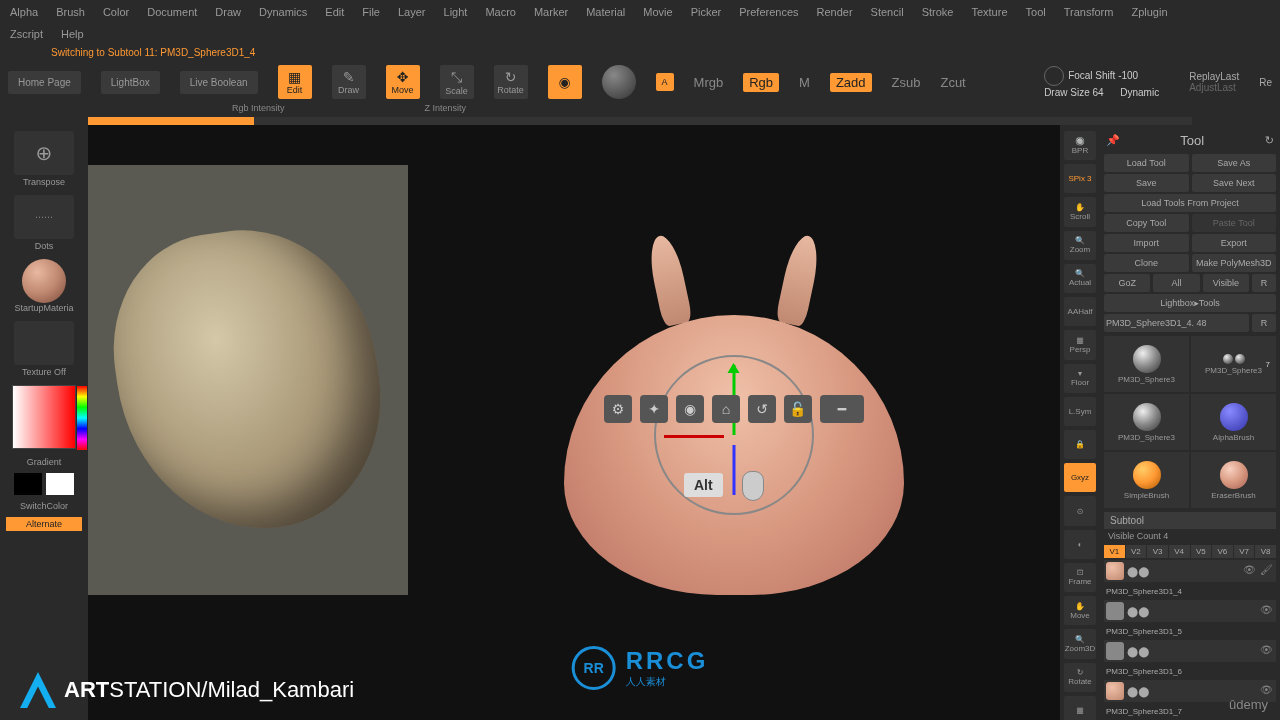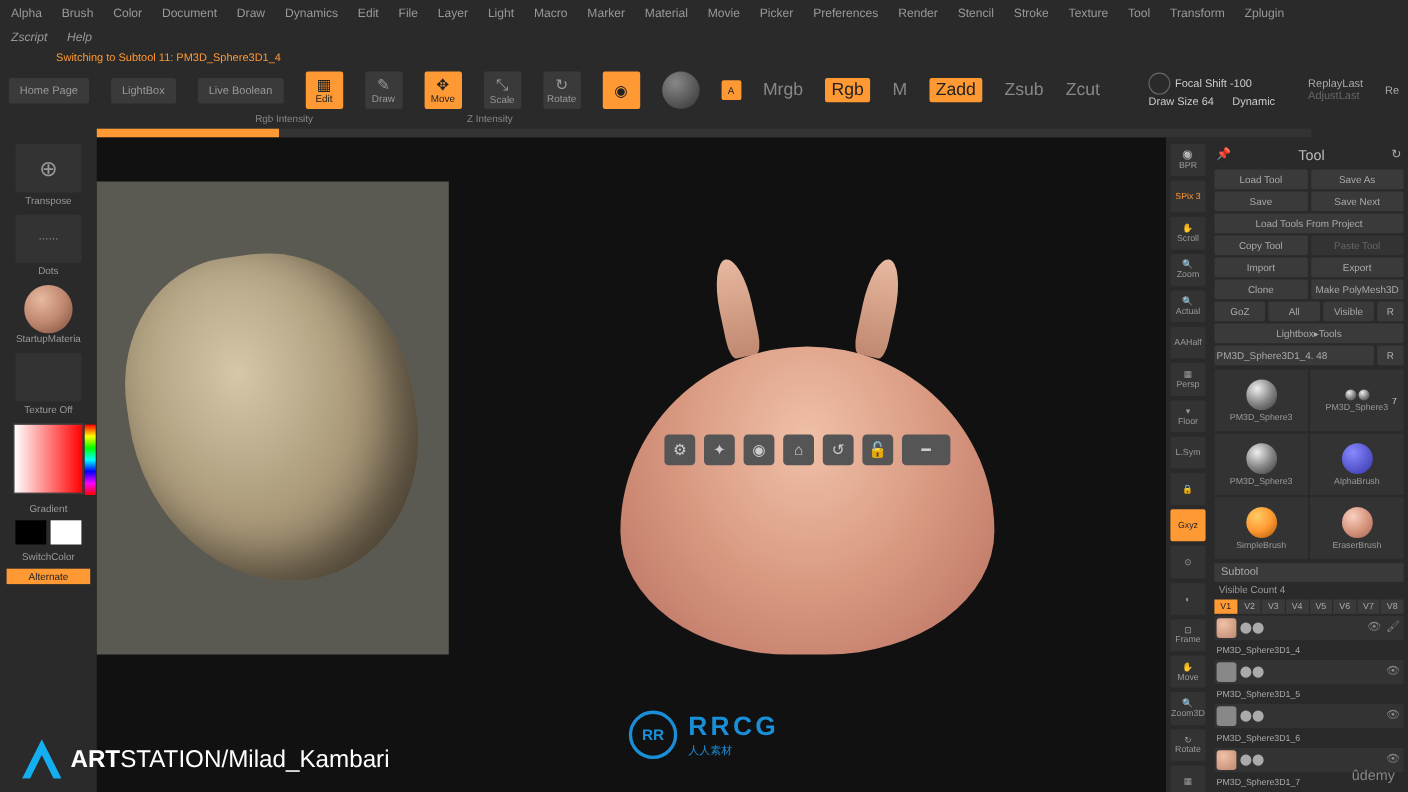--- a/index.html
+++ b/index.html
@@ -1,29 +1,29 @@
 <!DOCTYPE html>
 <html><head>
 <meta charset="utf-8">
 <style>
 * { margin: 0; padding: 0; box-sizing: border-box; font-family: Arial, sans-serif; }
 body { background: #2a2a2a; color: #aaa; font-size: 11px; width: 1280px; height: 720px; overflow: hidden; position: relative; }
 
 .menubar { background: #2a2a2a; padding: 6px 10px; display: flex; gap: 18px; font-size: 11px; color: #999; }
 .menubar span { cursor: pointer; }
-.menubar2 { background: #2a2a2a; padding: 4px 10px; display: flex; gap: 18px; font-size: 11px; color: #999; font-style: italic; }
+.menubar2 { background: #2a2a2a; padding: 4px 10px; display: flex; gap: 18px; font-size: 11px; color: #999; }
 
 .status-line { padding: 3px 10px; font-size: 10px; color: #ff9933; margin-left: 41px; }
 
 .toolbar { display: flex; align-items: center; padding: 4px 8px; gap: 20px; background: #2a2a2a; }
 .tb-btn { padding: 6px 10px; background: #3a3a3a; color: #999; font-size: 10px; border-radius: 2px; }
 .tb-mode { width: 34px; height: 34px; background: #3a3a3a; display: flex; flex-direction: column; align-items: center; justify-content: center; font-size: 9px; color: #999; border-radius: 2px; }
 .tb-mode.active { background: #ff9933; color: #222; }
 .tb-mode .ico { font-size: 14px; }
-.slider-label { font-size: 16px; color: #888; }
+.slider-label { font-size: 13px; color: #888; }
 .focal-box { margin-left: auto; font-size: 10px; color: #ccc; }
 .focal-box div { margin: 1px 0; }
 
 .orange-bar { height: 8px; background: linear-gradient(to right, #ff9933 0%, #ff9933 15%, #333 15%); margin: 2px 88px 0 88px; }
 
 .main-area { display: flex; height: calc(100% - 120px); }
 
 .left-panel { width: 88px; background: #2a2a2a; display: flex; flex-direction: column; align-items: center; padding-top: 4px; gap: 4px; }
 .lp-item { width: 76px; text-align: center; font-size: 9px; color: #999; padding: 2px; }
 .lp-icon-box { width: 60px; height: 44px; background: #333; border-radius: 3px; display: flex; align-items: center; justify-content: center; margin: 0 auto 2px; }
@@ -222,20 +222,28 @@
         <div class="sculpt-body"></div>
         <div class="viewport-icons">
           <div class="vp-icon">⚙</div>
           <div class="vp-icon">✦</div>
           <div class="vp-icon">◉</div>
           <div class="vp-icon">⌂</div>
           <div class="vp-icon">↺</div>
           <div class="vp-icon">🔓</div>
           <div class="vp-icon" style="width:44px">━</div>
         </div>
+        <div class="gizmo">
+          <div class="gizmo-ring"></div>
+          <div class="axis-y"></div>
+          <div class="axis-x"></div>
+          <div class="axis-z"></div>
+          <div class="alt-badge">Alt</div>
+          <div class="mouse-ico"></div>
+        </div>
       </div>
     </div>
   </div>
 
   <div class="right-sidebar">
     <div class="rs-btn">
         <span>🔘</span>
         <span>BPR</span>
       </div>
     <div class="rs-btn" style="color:#ff9933">SPix 3</div>

